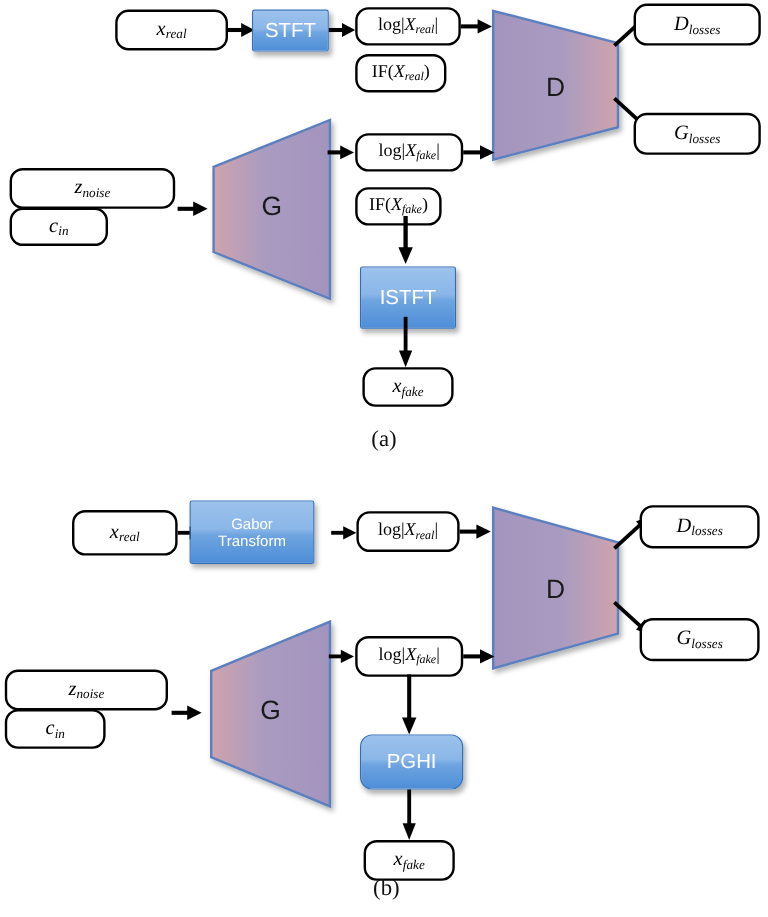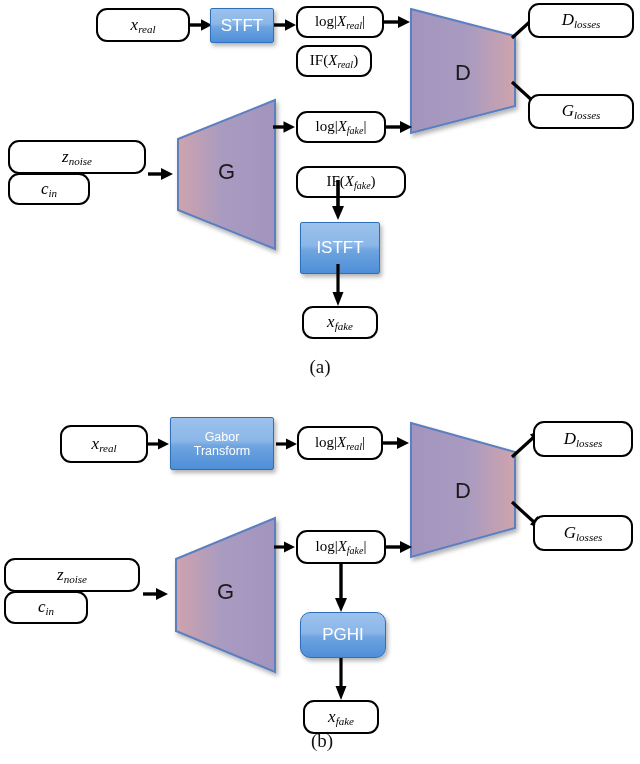--- a/index.html
+++ b/index.html
@@ -203,21 +203,21 @@
     <svg width="26" height="18" viewBox="0 0 26 18">
       <path d="M0 9 L13 9" stroke="#000" stroke-width="3.4" fill="none"></path>
       <path d="M22 9 L10.5 3.2 L10.5 14.8 Z" fill="#000"></path>
     </svg>
   </div>
 
   <div class="rbox" style="left:296px; top:111px; width:90px; height:32px;">
     <span class="mathup">log|<span class="it">X</span><span class="sub">fake</span>|</span>
   </div>
 
-  <div class="rbox" style="left:296px; top:166px; width:110px; height:32px;">
+  <div class="rbox" style="left:296px; top:156px; width:72px; height:32px;">
     <span class="mathup">IF(<span class="it">X</span><span class="sub">fake</span>)</span>
   </div>
 
   <div class="arrow" style="left:386px; top:118px;">
     <svg width="30" height="18" viewBox="0 0 30 18">
       <path d="M0 9 L17 9" stroke="#000" stroke-width="3.4" fill="none"></path>
       <path d="M26 9 L14 3 L14 15 Z" fill="#000"></path>
     </svg>
   </div>
 
@@ -252,21 +252,21 @@
     <span class="math"><span>x</span><span class="sub">real</span></span>
   </div>
 
   <div class="arrow" style="left:148px; top:45px;">
     <svg width="26" height="18" viewBox="0 0 26 18">
       <path d="M0 9 L13 9" stroke="#000" stroke-width="3.2" fill="none"></path>
       <path d="M21 9 L10 3.5 L10 14.5 Z" fill="#000"></path>
     </svg>
   </div>
 
-  <div class="bbox small" style="left:170px; top:27px; width:104px; height:53px; flex-direction:column;text-align:right;">
+  <div class="bbox small" style="left:158px; top:27px; width:104px; height:53px; flex-direction:column;text-align:right;">
     <span>Gabor</span>
     <span>Transform</span>
   </div>
 
   <div class="arrow" style="left:276px; top:45px;">
     <svg width="26" height="18" viewBox="0 0 26 18">
       <path d="M0 9 L13 9" stroke="#000" stroke-width="3.2" fill="none"></path>
       <path d="M21 9 L10 3.5 L10 14.5 Z" fill="#000"></path>
     </svg>
   </div>

